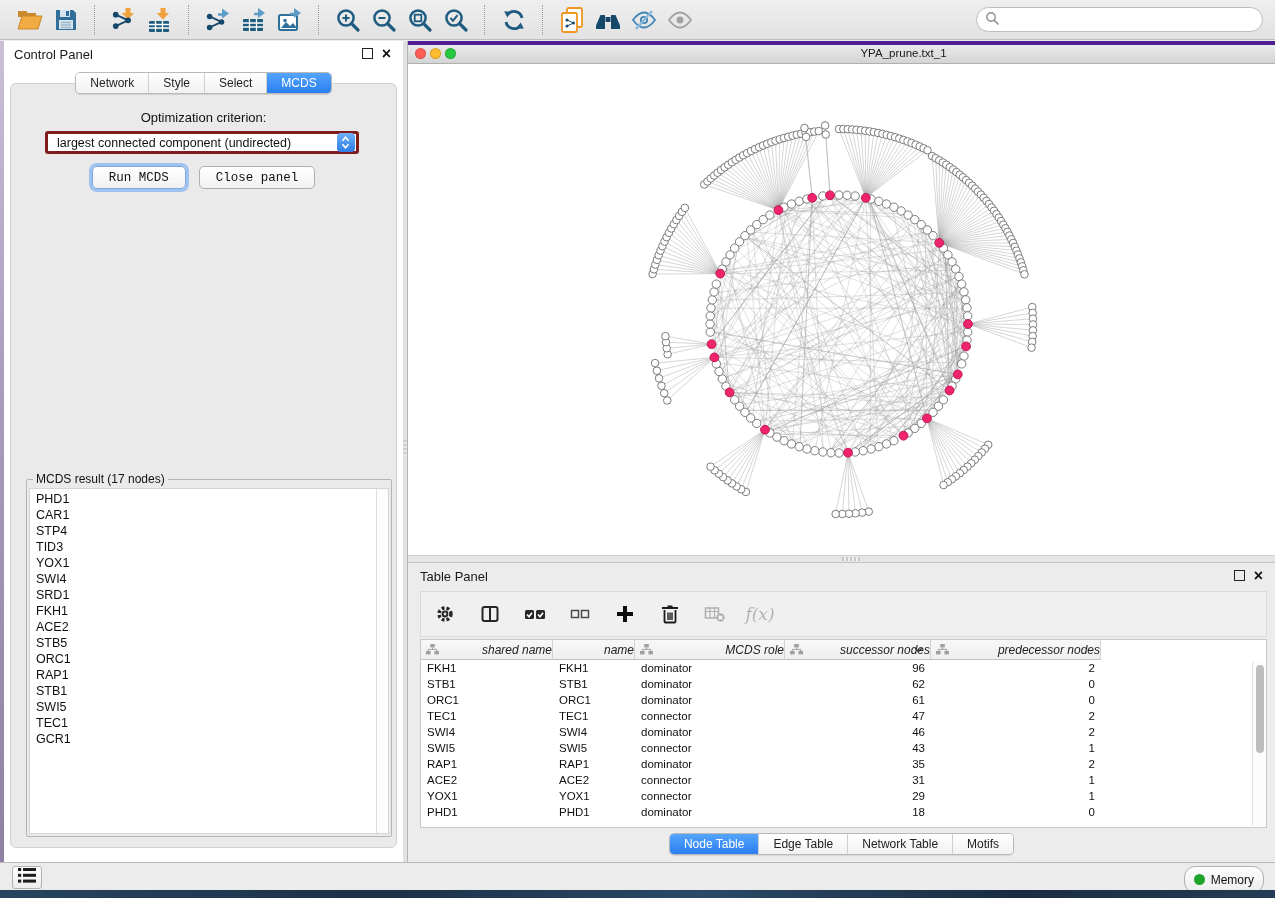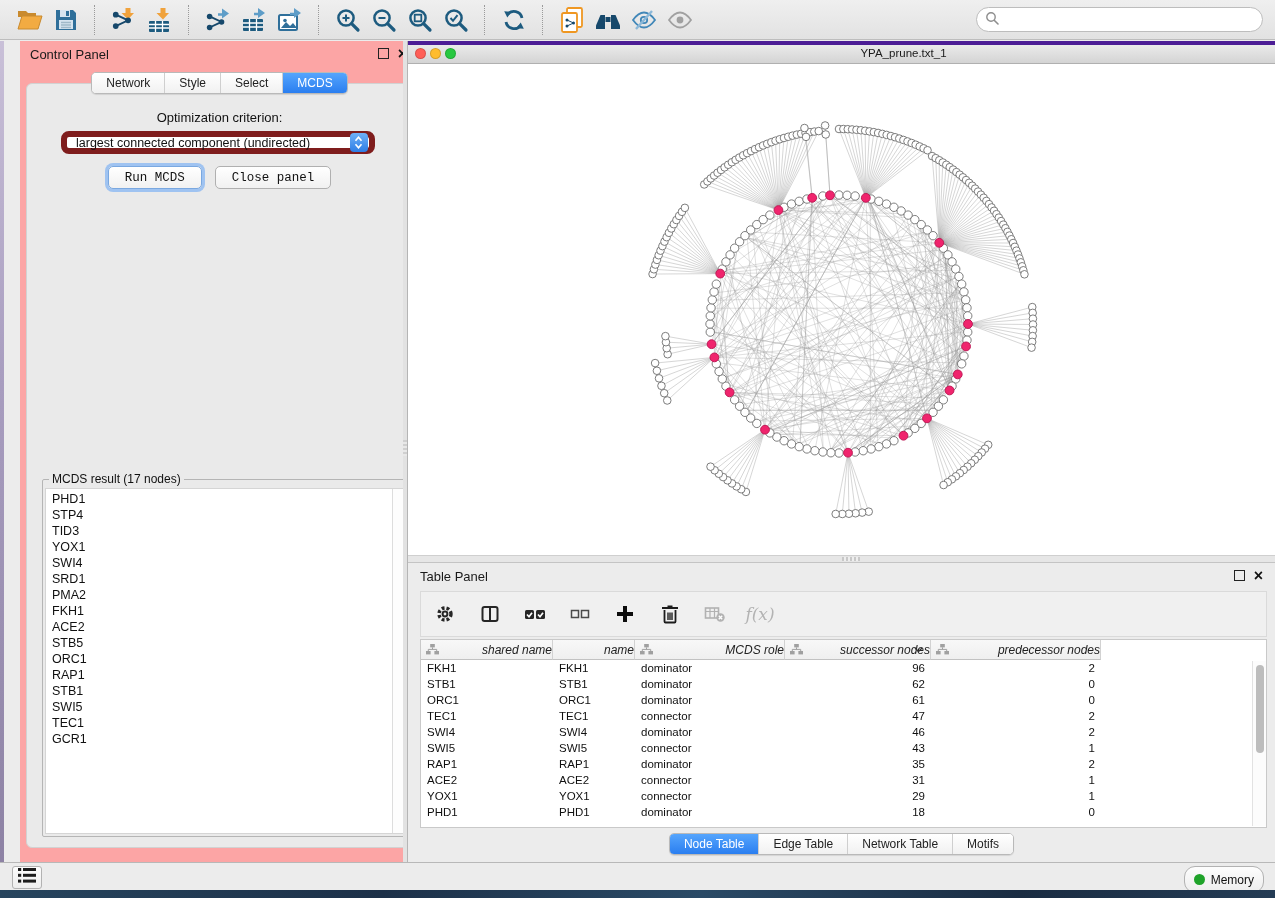--- a/index.html
+++ b/index.html
@@ -8,33 +8,33 @@
   .toolbar{position:absolute;left:0;top:0;width:100%;height:40px;background:linear-gradient(#efefef,#e2e2e2);border-bottom:1px solid #bdbdbd;display:flex;align-items:center;padding:0 12px;box-sizing:border-box;}
   .tbtn{width:30px;height:30px;display:flex;align-items:center;justify-content:center;margin:0 3px;border-radius:4px;}
   .tbtn.disabled{opacity:.9;}
   .sep{width:1px;height:30px;border-left:1px dotted #9a9a9a;margin:0 10px;}
   .searchbox{margin-left:auto;width:287px;height:25px;background:#fff;border:1px solid #bdbdbd;border-radius:13px;display:flex;align-items:center;padding:0 8px;box-sizing:border-box;gap:6px;}
   .search-input{border:none;outline:none;flex:1;font-size:12px;background:transparent;font-family:"Liberation Sans",sans-serif;}
   
   .main{position:absolute;top:41px;left:0;right:0;bottom:36px;}
   .wall-left{position:absolute;left:0;top:0;width:4px;height:100%;background:linear-gradient(#c9c0d8,#a99ec0 40%,#8d82a4);}
   
-  .control-panel{position:absolute;left:20px;top:0;width:399px;height:100%;background:#fca5a5;box-sizing:border-box;}
+  .control-panel{position:absolute;left:4px;top:0;width:399px;height:100%;background:#ffffff;box-sizing:border-box;}
   .panel-title{position:absolute;left:10px;top:6px;font-size:13px;color:#1a1a1a;}
   .win-btns{position:absolute;right:12px;top:7px;display:flex;gap:9px;align-items:center;}
   .float-box{width:9px;height:9px;border:1.5px solid #222;display:inline-block;}
   .close-x{font-size:16px;font-weight:700;color:#111;line-height:11px;}
   .cp-tabs{position:absolute;left:0;right:0;top:31px;display:flex;justify-content:center;z-index:2;}
   .seg{display:inline-flex;border:1px solid #b9b9b9;border-radius:5px;overflow:hidden;background:#fff;box-shadow:0 1px 1px rgba(0,0,0,.10);}
   .seg-item{padding:3px 14px;font-size:12px;color:#222;background:linear-gradient(#ffffff,#f1f1f1);border-left:1px solid #cfcfcf;cursor:default;text-align:right;}
   .seg-item:first-child{border-left:none;}
   .seg-item.active{background:linear-gradient(#55a5fd,#2a7ef0);color:#fff;}
   .cp-content{position:absolute;left:6px;right:6px;top:42px;bottom:14px;background:#eaeaea;border:1px solid #d2d2d2;border-radius:6px;}
   .opt-label{position:absolute;left:0;right:0;top:26px;text-align:center;font-size:13px;color:#111;}
-  .dropdown{position:absolute;left:34px;top:47px;width:314px;height:23px;background:#fff;border:6px solid #7f1d1d;border-radius:8px;box-sizing:border-box;display:flex;align-items:center;}
+  .dropdown{position:absolute;left:34px;top:47px;width:314px;height:23px;background:#fff;border:3px solid #7f1d1d;border-radius:3px;box-sizing:border-box;display:flex;align-items:center;}
   .dropdown-text{flex:1;font-size:12.5px;color:#111;padding-left:9px;white-space:nowrap;overflow:hidden;}
   .stepper{width:18px;height:19px;margin-right:1.5px;border-radius:4px;background:linear-gradient(#6fb1f8,#2e7de5);display:flex;align-items:center;justify-content:center;}
   .btn-row{position:absolute;left:0;right:0;top:82px;display:flex;justify-content:center;gap:13px;}
   .pbtn{height:23px;padding:0 16px;font-size:12.5px;color:#111;background:linear-gradient(#ffffff,#f1f1f1);border:1px solid #b0b0b0;border-radius:5px;font-family:Liberation Mono, monospace;}
   .pbtn.focused{box-shadow:0 0 0 3px rgba(108,168,245,.6);border-color:#7aa8e0;}
   .mcds-fieldset{position:absolute;left:7px;top:380px;width:366px;box-sizing:border-box;border:1px solid #b5b5b5;border-radius:2px;padding:2px;margin:8px;}
   .mcds-fieldset legend{font-size:12px;color:#111;padding:0 3px;margin-left:4px;}
   .listbox{position:relative;background:#fff;border:1px solid #d5d5d5;height:344px;overflow:hidden;}
   .list-items{padding:2px 0 0 6px;font-size:12.5px;line-height:16px;color:#111;}
   .list-scroll{position:absolute;top:0;right:0;width:11px;height:100%;border-left:1px solid #ddd;background:#fdfdfd;}
@@ -270,26 +270,26 @@
         </div>
         <div class="btn-row">
           <button class="pbtn focused">Run MCDS</button>
           <button class="pbtn">Close panel</button>
         </div>
         <fieldset class="mcds-fieldset">
           <legend>MCDS result (17 nodes)</legend>
           <div class="listbox">
             <div class="list-items" id="mcds-items">
                 <div>PHD1</div>
+                <div>CAR1</div>
                 <div>STP4</div>
                 <div>TID3</div>
                 <div>YOX1</div>
                 <div>SWI4</div>
                 <div>SRD1</div>
-                <div>PMA2</div>
                 <div>FKH1</div>
                 <div>ACE2</div>
                 <div>STB5</div>
                 <div>ORC1</div>
                 <div>RAP1</div>
                 <div>STB1</div>
                 <div>SWI5</div>
                 <div>TEC1</div>
                 <div>GCR1</div>
               </div>

